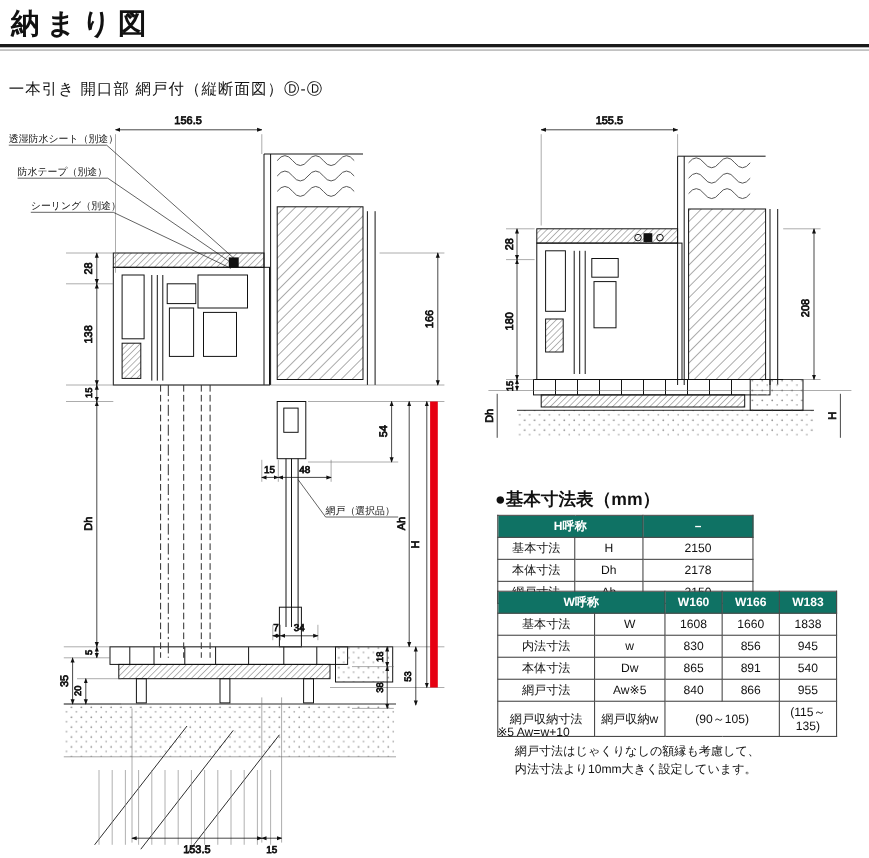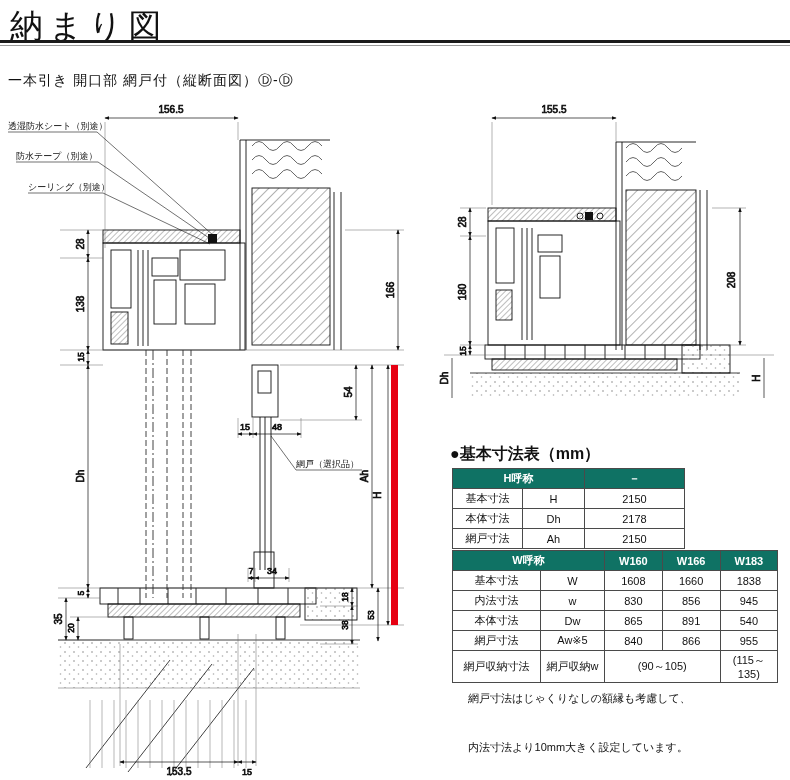--- a/index.html
+++ b/index.html
@@ -1,44 +1,44 @@
 <!DOCTYPE html>
 <html style="--teal: #0f7264; --red: #e60012;"><head>
 <meta charset="utf-8">
 <style>
   * { margin:0; padding:0; box-sizing:border-box; }
   html,body { background:#fff; }
   body { font-family:"Liberation Sans","DejaVu Sans",sans-serif; color:#111; }
   .page { position:relative; width:790px; height:780px; background:#fff; overflow:hidden; }
-  .title { position:absolute; left:10px; top:4px; font-size:33px; font-weight:normal; letter-spacing:6px; }
+  .title { position:absolute; left:10px; top:4px; font-size:26px; font-weight:bold; letter-spacing:6px; }
   .title-rule  { position:absolute; left:0; top:40px; width:790px; height:3px; background:#1a1a1a; }
   .title-rule2 { position:absolute; left:0; top:45px; width:790px; height:1px; background:#9a9a9a; }
   .subtitle { position:absolute; left:8px; top:72px; font-size:14px; font-weight:normal; letter-spacing:1px; }
   .d-left  { position:absolute; left:0;   top:100px; }
   .d-right { position:absolute; left:430px; top:100px; }
   svg text { font-family:"Liberation Sans","DejaVu Sans",sans-serif; fill:#111; }
   .spec-heading { position:absolute; left:450px; top:444px; font-size:16px; font-weight:bold; }
   table { border-collapse:collapse; font-size:11px; color:#111; }
-  th { background:var(--teal,#0f7264); color:#fff; font-weight:bold; border:1px solid #4a4a4a; padding:2px 14px; text-align:center; }
+  th { background:var(--teal,#0f7264); color:#fff; font-weight:bold; border:1px solid #4a4a4a; padding:2px 0; text-align:center; }
   td { border:1px solid #4a4a4a; padding:2px 4px; text-align:center; background:#fff; }
   td.lbl { text-align:center; }
   .h-table { position:absolute; left:452px; top:468px; }
   .h-table td:nth-child(1){ width:70px; }
   .h-table td:nth-child(2){ width:62px; }
   .h-table td:nth-child(3){ width:100px; }
   .h-table th:first-child { width:132px; }
   .h-table th:last-child  { width:100px; }
-  .w-table { position:absolute; left:452px; top:550px; }
+  .w-table { position:absolute; left:452px; top:537px; }
   .w-table td:nth-child(1){ width:88px; }
   .w-table td:nth-child(2){ width:64px; }
   .w-table td:nth-child(n+3){ width:52px; }
   .w-table th:first-child { width:152px; }
   .w-table th:nth-child(n+2){ width:52px; }
   .notes { position:absolute; left:452px; top:658px; font-size:11px; line-height:1.55; }
-  .notes .indent { padding-left:16px;margin-top:32px; }
+  .notes .indent { padding-left:16px; }
 </style>
 </head>
 <body>
 
 <div class="page">
 
   <div class="title">納まり図</div>
   <div class="title-rule"></div>
   <div class="title-rule2"></div>
   <div class="subtitle">一本引き 開口部 網戸付（縦断面図）Ⓓ-Ⓓ</div>
@@ -371,17 +371,18 @@
     <tr>
       <td class="lbl">網戸収納寸法</td>
       <td>網戸収納w</td>
       <td colspan="2">(90～105)</td>
       <td>(115～135)</td>
     </tr>
   </tbody>
     </table>
 
   <div class="notes">
+    <div>※5 Aw=w+10</div>
     <div class="indent">網戸寸法はじゃくりなしの額縁も考慮して、</div>
     <div class="indent">内法寸法より10mm大きく設定しています。</div>
   </div>
 
 </div>
 
 </body></html>

